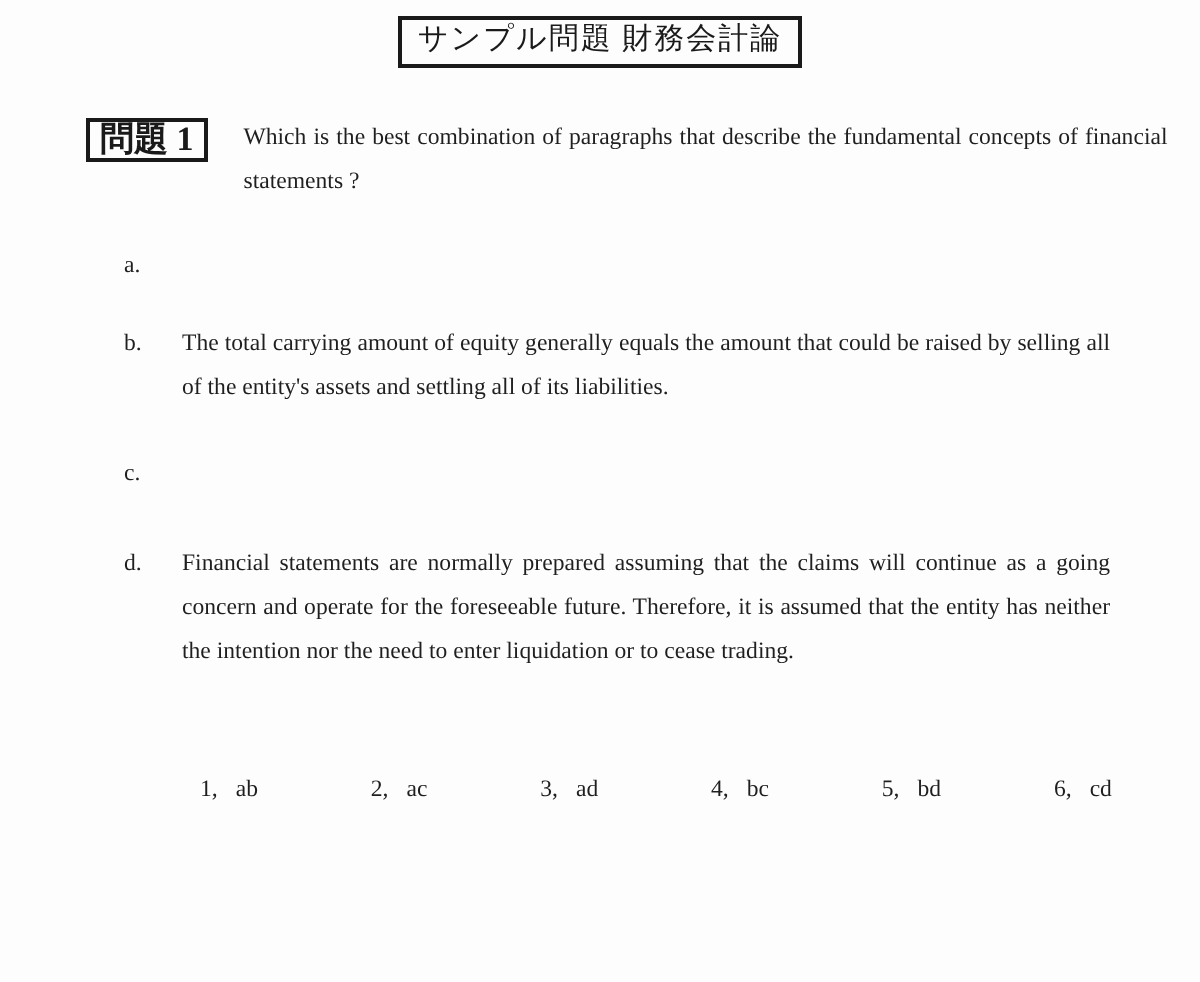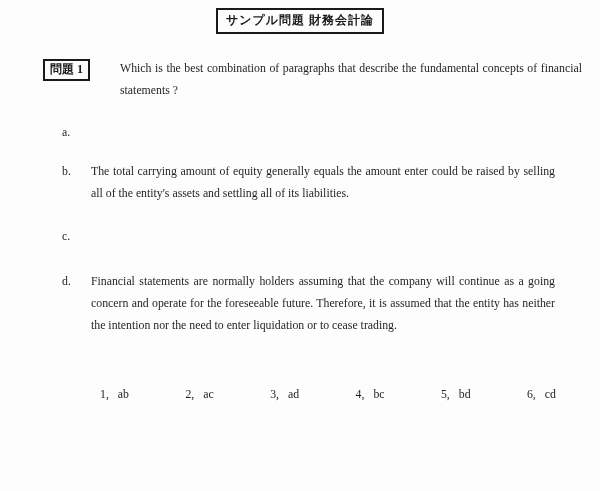--- a/index.html
+++ b/index.html
@@ -14,43 +14,43 @@
     overflow: hidden;
   }
   .title-wrap {
     padding-top: 8px;
     display: flex;
     justify-content: center;
   }
   .title-box {
     border: 2px solid #1a1a1a;
     padding: 1px 8px 2px 8px;
-    font-size: 12px;
-    font-weight: 700;
+    font-size: 15px;
+    font-weight: 400;
     letter-spacing: 1px;
     line-height: 19px;
     color: #1a1a1a;
   }
   .question-section {
     margin: 25px 0 0 43px;
     display: flex;
     align-items: flex-start;
   }
   .qnum-box {
     border: 2px solid #1a1a1a;
     padding: 0 5px 1px 5px;
-    font-size: 12px;
+    font-size: 17px;
     font-weight: 600;
     line-height: 17px;
     white-space: nowrap;
     color: #1a1a1a;
     flex: 0 0 auto;
   }
   .qtext {
-    margin-left: 30px;
+    margin-left: 18px;
     width: 462px;
     font-size: 11.8px;
     line-height: 22px;
     text-align: justify;
     margin-top: -2px;
   }
   .para {
     display: flex;
     margin-left: 62px;
     align-items: flex-start;
@@ -96,30 +96,30 @@
     <div class="qnum-box">問題 1</div>
     <div class="qtext">Which is the best combination of paragraphs that describe the fundamental concepts of financial statements ?</div>
   </div>
 
   <div class="para para-a">
     <div class="para-label">a.</div>
   </div>
 
   <div class="para para-b">
     <div class="para-label">b.</div>
-    <div class="para-text">The total carrying amount of equity generally equals the amount enter could be raised by selling all of the entity's assets and settling all of its liabilities.</div>
+    <div class="para-text">The total carrying amount of equity generally equals the amount that could be raised by selling all of the entity's assets and settling all of its liabilities.</div>
   </div>
 
   <div class="para para-c">
     <div class="para-label">c.</div>
   </div>
 
   <div class="para para-d">
     <div class="para-label">d.</div>
-    <div class="para-text">Financial statements are normally holders assuming that the company will continue as a going concern and operate for the foreseeable future. Therefore, it is assumed that the entity has neither the intention nor the need to enter liquidation or to cease trading.</div>
+    <div class="para-text">Financial statements are normally prepared assuming that the claims will continue as a going concern and operate for the foreseeable future. Therefore, it is assumed that the entity has neither the intention nor the need to enter liquidation or to cease trading.</div>
   </div>
 
   <div class="choices">
     <div class="choice">
       <span class="num">1,</span><span>ab</span>
     </div>
     <div class="choice">
       <span class="num">2,</span><span>ac</span>
     </div>
     <div class="choice">

